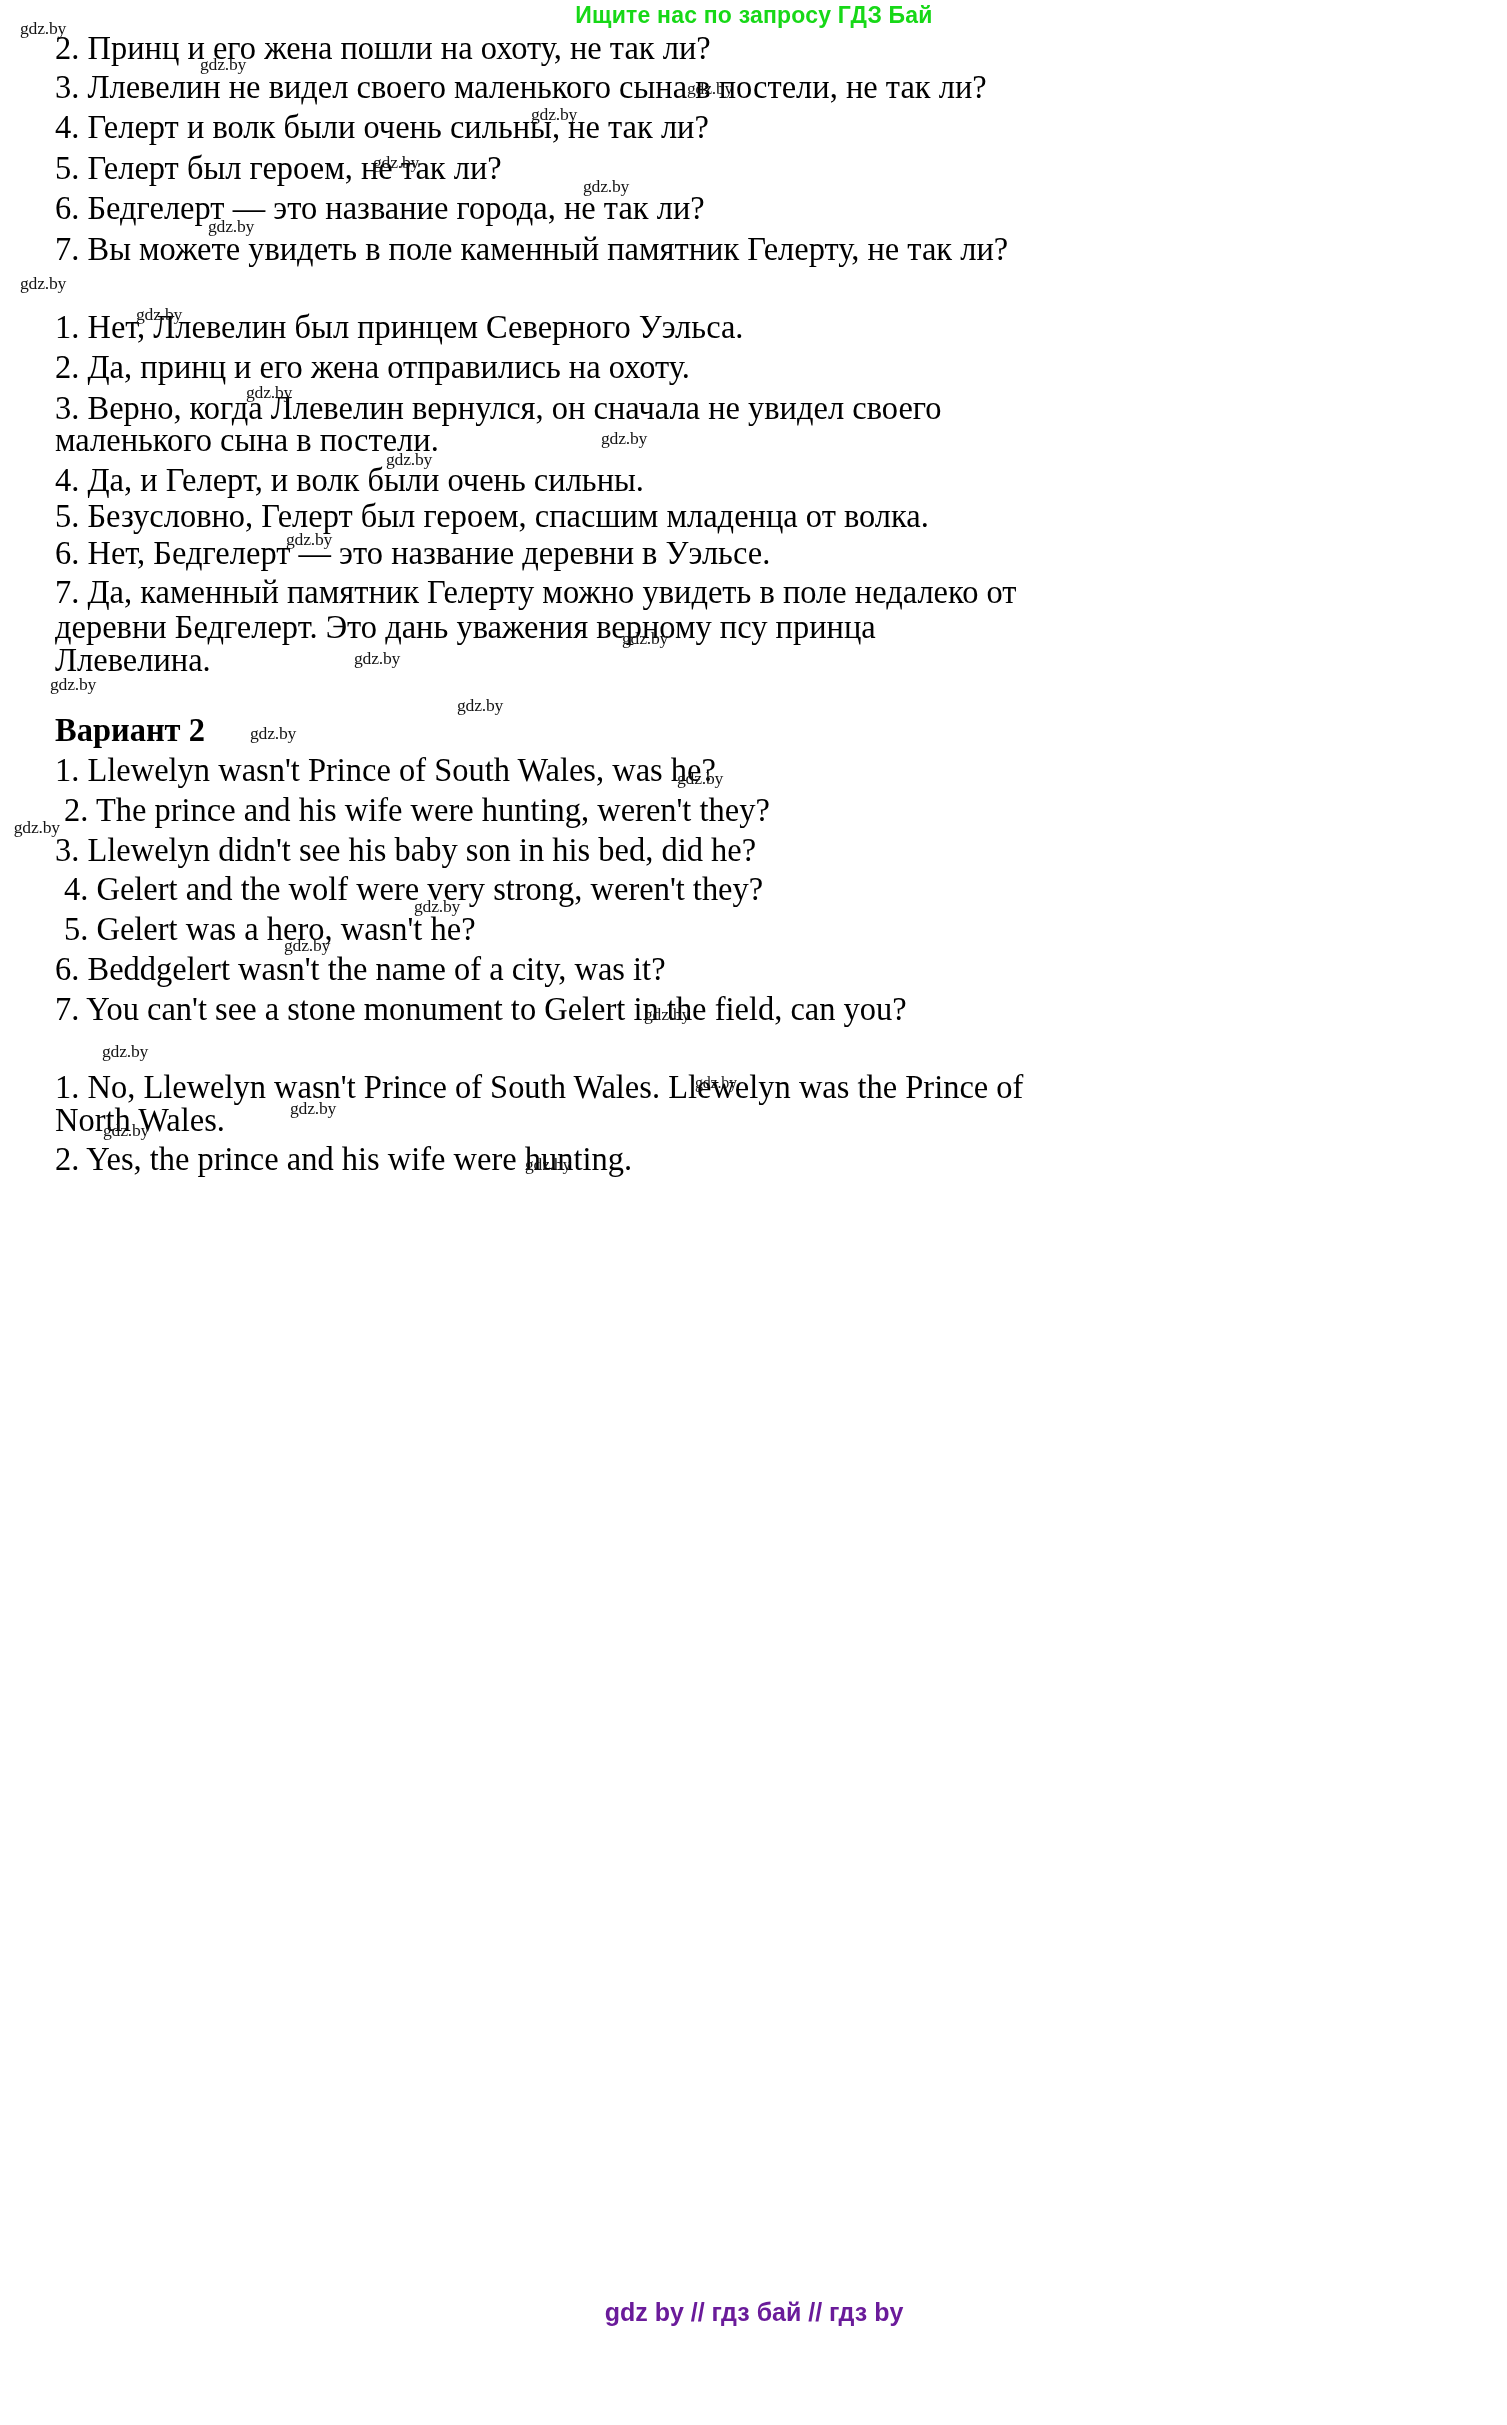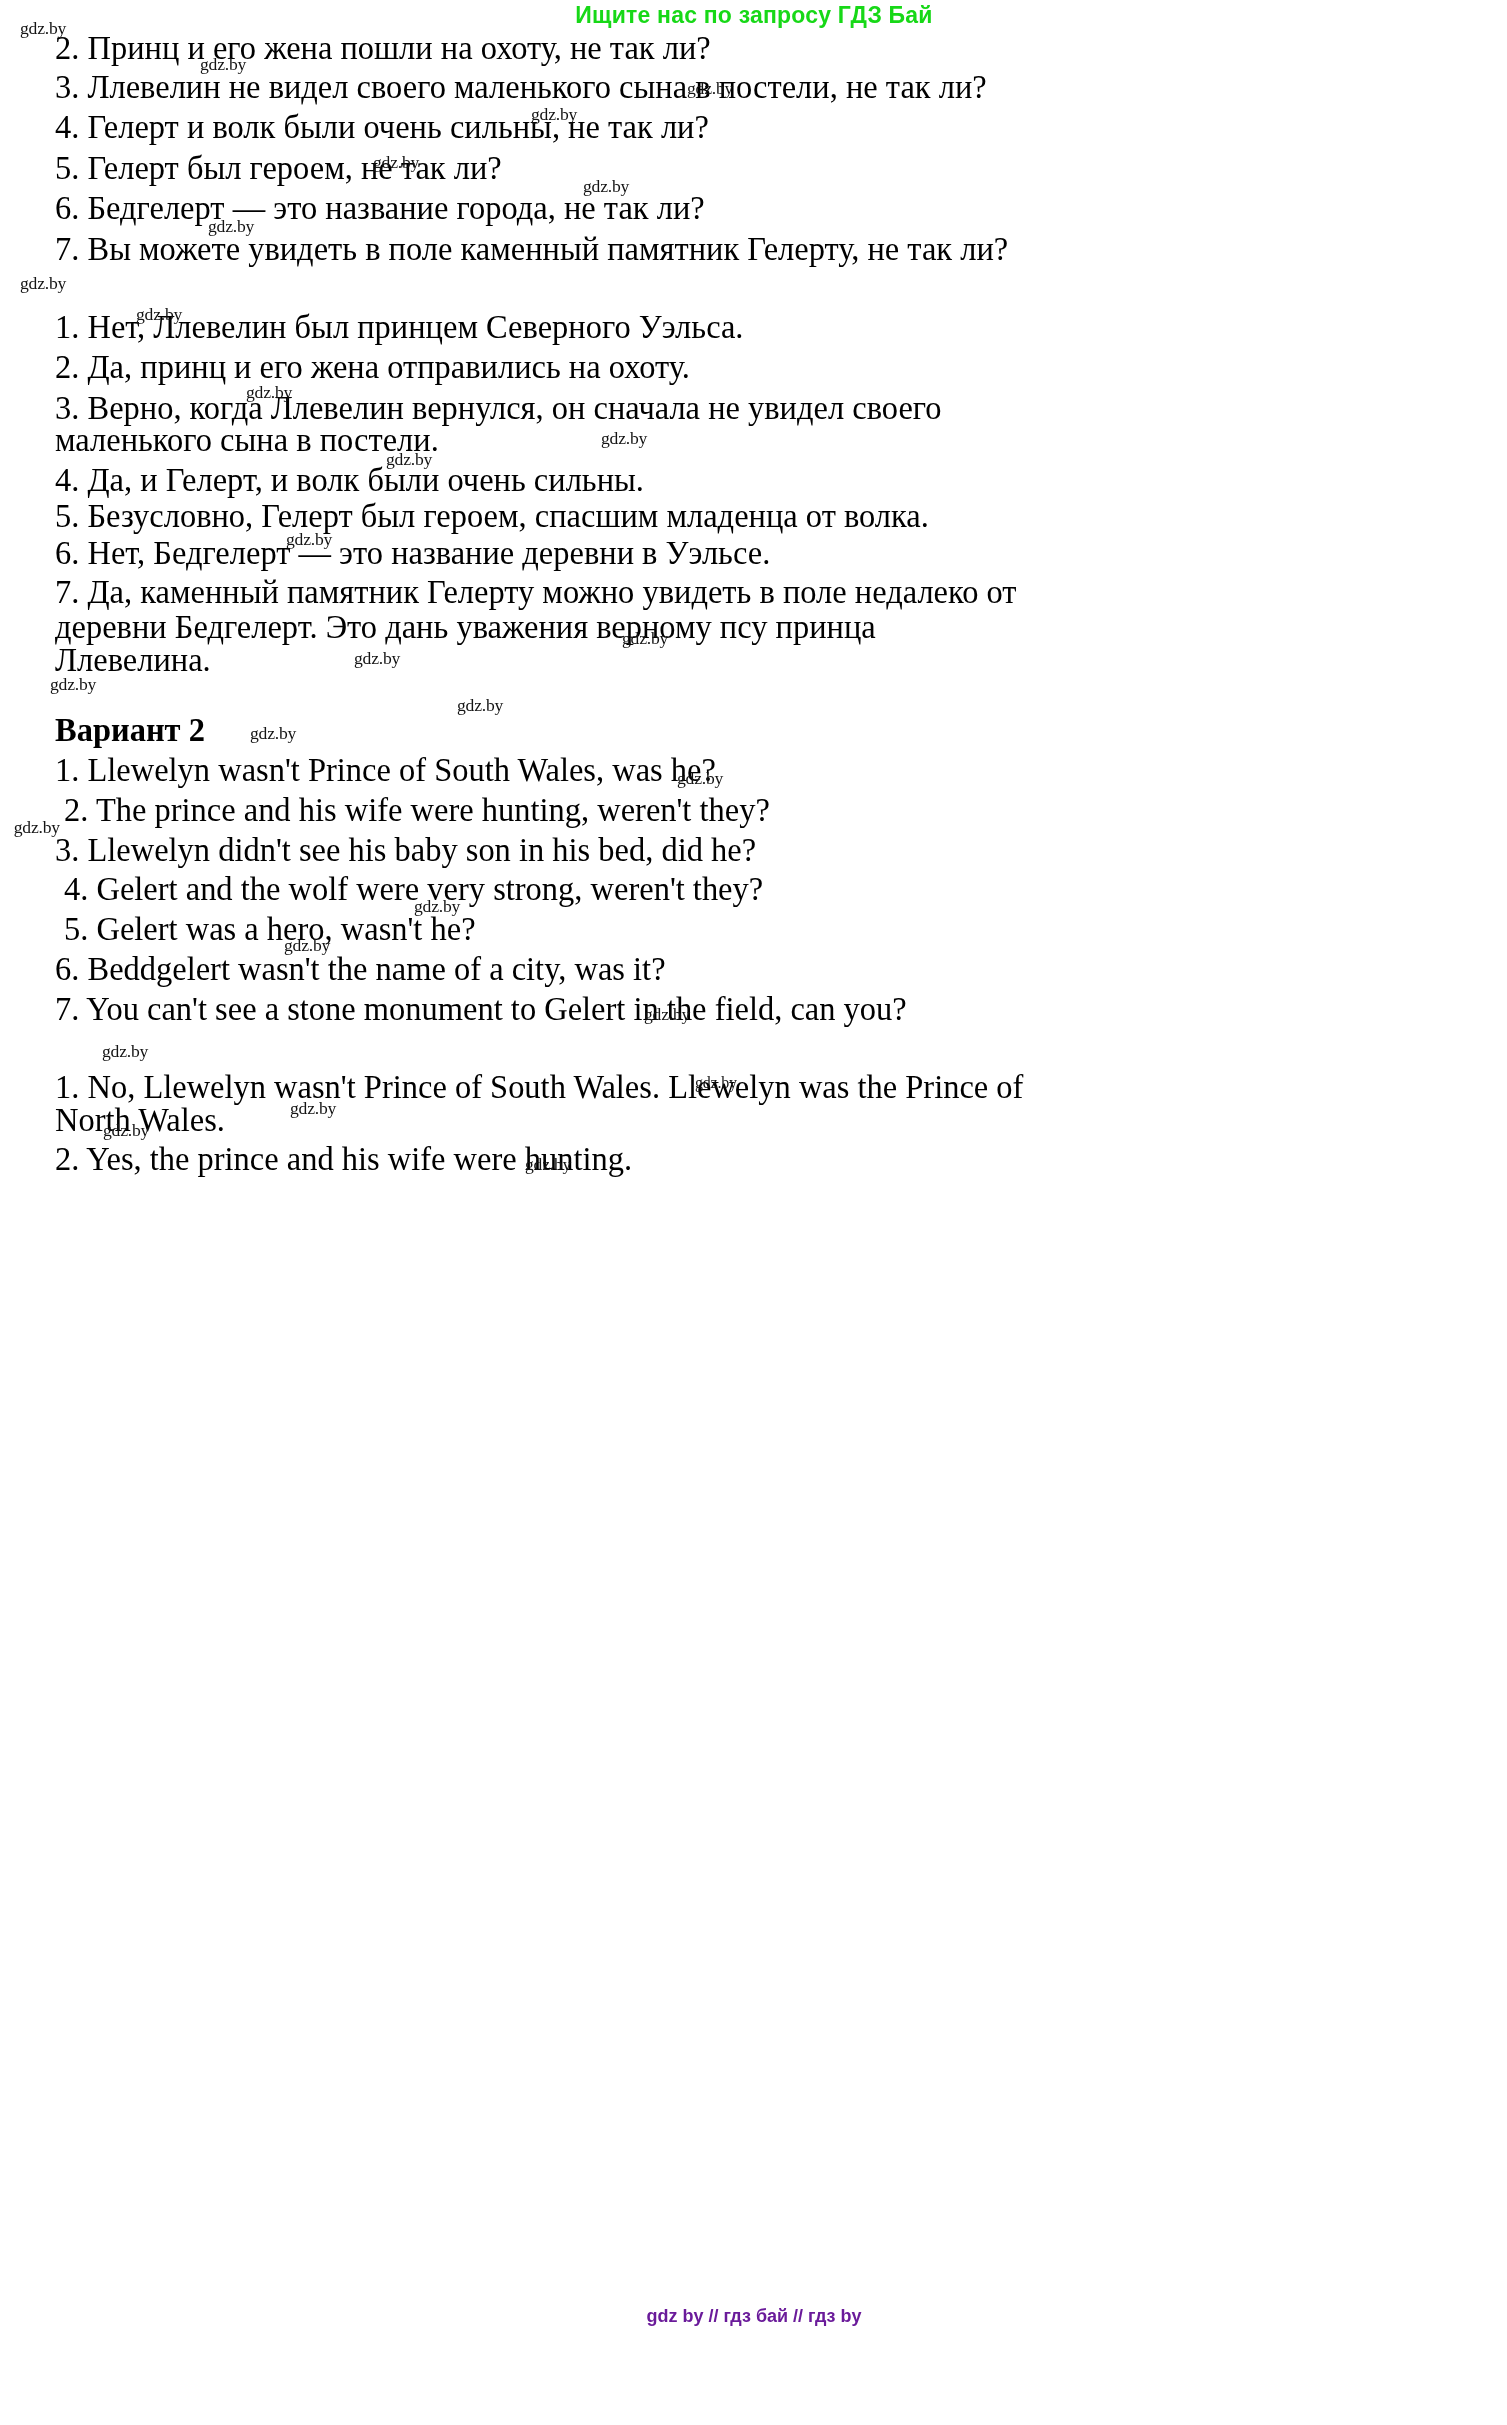--- a/index.html
+++ b/index.html
@@ -35,21 +35,21 @@
 
   
   .footer {
     position: absolute;
     bottom: 10.7px;
     left: 0;
     width: 1508px;
     text-align: center;
     font-family: "Liberation Sans", "DejaVu Sans", sans-serif;
     font-weight: 700;
-    font-size: 18px;
+    font-size: 25px;
     color: #6a1b9a;
     white-space: nowrap;
   }
 
   
   .line {
     position: absolute;
     left: 55px;
     font-family: "Liberation Serif", "DejaVu Serif", serif;
     font-size: 34px;

